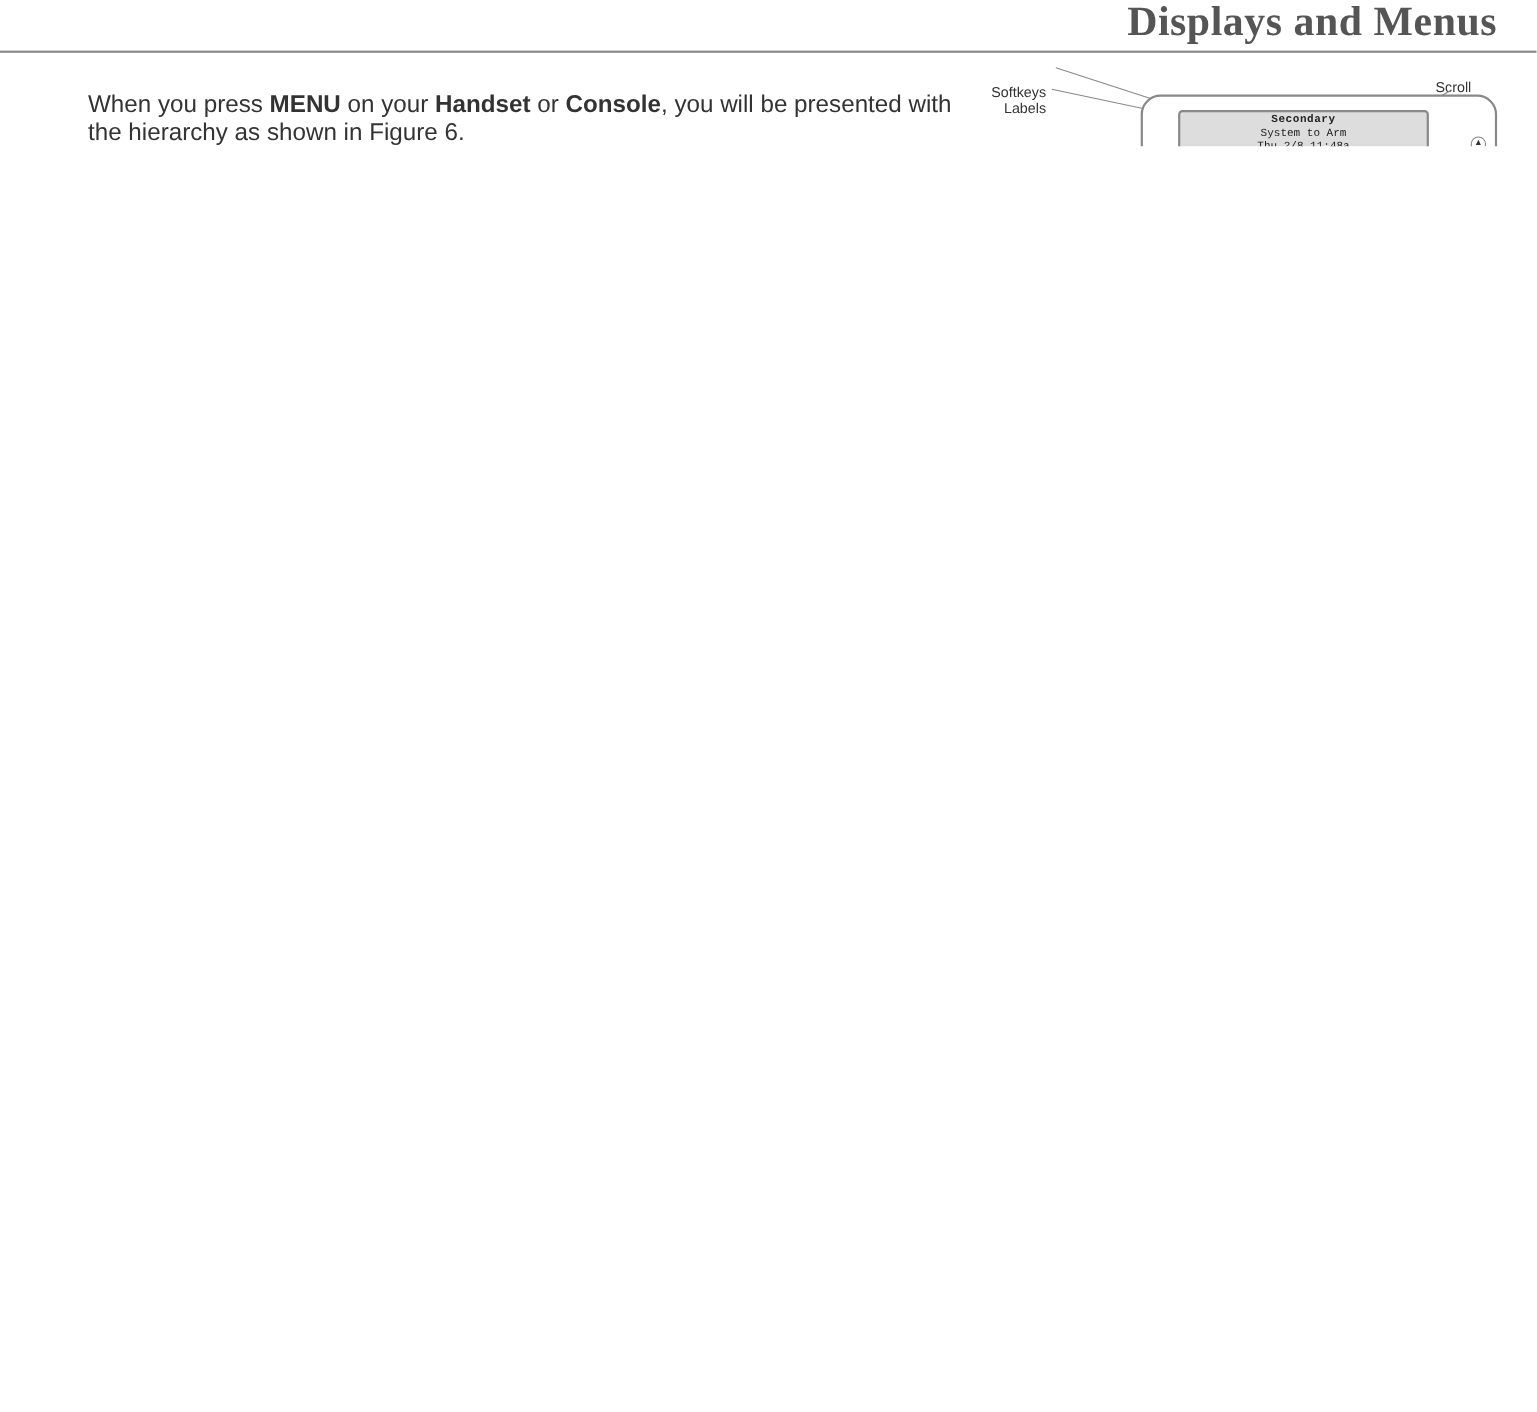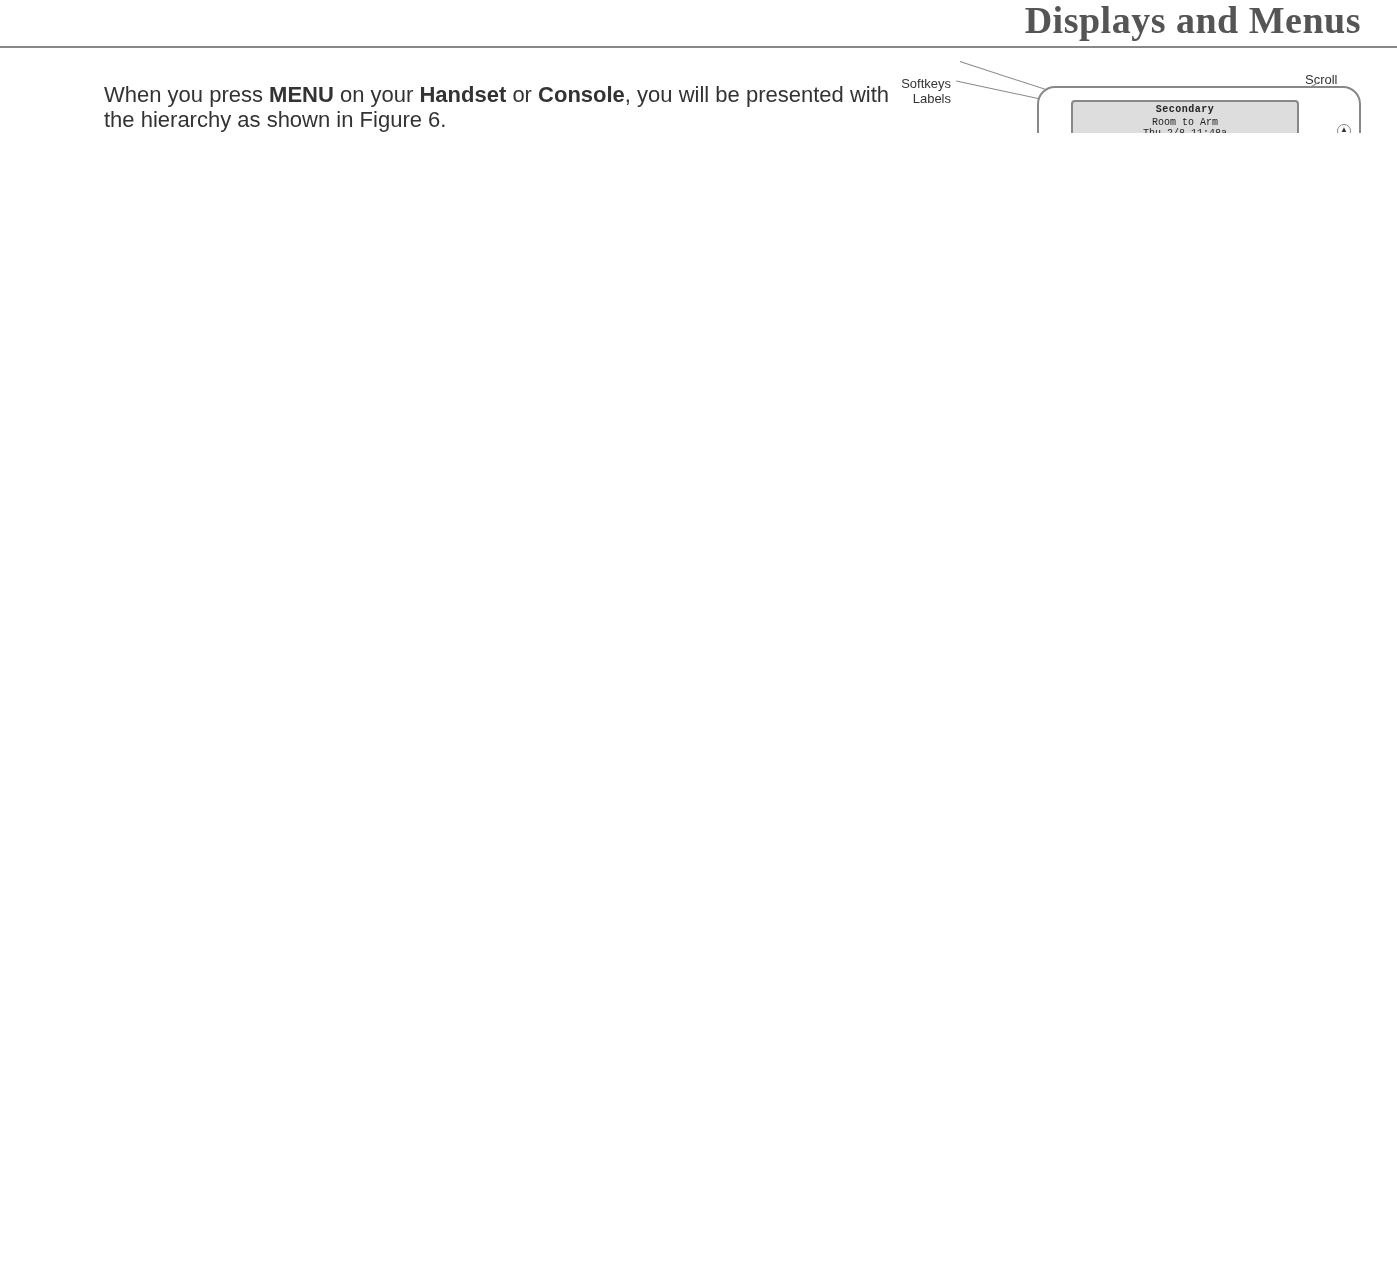--- a/index.html
+++ b/index.html
@@ -1,21 +1,21 @@
 <!DOCTYPE html>
 <html><head>
 <meta charset="utf-8">
 <style>
   html,body{margin:0;padding:0;background:#fff;color:#333;font-family:"Helvetica Neue",Arial,sans-serif}
   .page{width:1397px;position:relative}
   
   .hdr{height:40px;border-bottom:2px solid #888;position:relative;margin-top:6px}
   .hdr h1{position:absolute;right:36px;top:-8px;margin:0;font-family:Georgia,"Times New Roman",serif;font-size:38px;font-weight:bold;color:#555;letter-spacing:.5px}
   
-  .intro{margin:34px 0 0 104px;width:800px;font-size:22px;line-height:1.15}
+  .intro{margin:34px 0 0 80px;width:800px;font-size:22px;line-height:1.15}
   .intro b{font-weight:bold}
   
   .fig5wrap{position:absolute;right:36px;top:70px;width:440px}
   .fig5{position:relative;height:250px}
   .console{position:absolute;right:0;top:10px;width:320px;height:240px;border:2px solid #888;border-radius:18px;background:#fff}
   
   .cscreen{position:absolute;left:32px;top:12px;width:224px;height:66px;border:2px solid #888;border-radius:4px;background:#ddd;font-family:"Courier New",monospace;font-size:10px;text-align:center;color:#222;padding-top:2px}
   .cscreen .brand{font-weight:bold;font-size:10px;letter-spacing:.5px}
   .cscreen .stat{margin-top:2px}
   .softrow{position:absolute;left:34px;top:84px;display:flex;gap:4px}
@@ -99,21 +99,21 @@
       <div class="call" style="left:-20px;top:140px;width:60px;white-space:pre-line">TALK
 END</div>
       <div class="arrow" style="left:44px;top:152px;width:80px;transform:rotate(-14deg)"></div>
       <div class="call" style="right:-4px;top:-4px;width:60px;white-space:pre-line;text-align:left">Scroll
 Buttons</div>
       <div class="arrow" style="right:40px;top:16px;width:40px;transform:rotate(150deg)"></div>
 
       <div class="console">
         <div class="cscreen">
           <div class="brand">Secondary</div>
-          <div class="stat">Room to Arm</div>
+          <div class="stat">System to Arm</div>
           <div>Thu 2/8 11:48a</div>
           <div>Calls: 0 Msg:0</div>
         </div>
         <div class="softrow">
           <span class="softlbl">PHNBK</span>
           <span class="softlbl">MENU</span>
         </div>
         <div class="softrow2">
           <span class="softlbl">CONNCT</span>
           <span class="softlbl">WEATHR</span>

